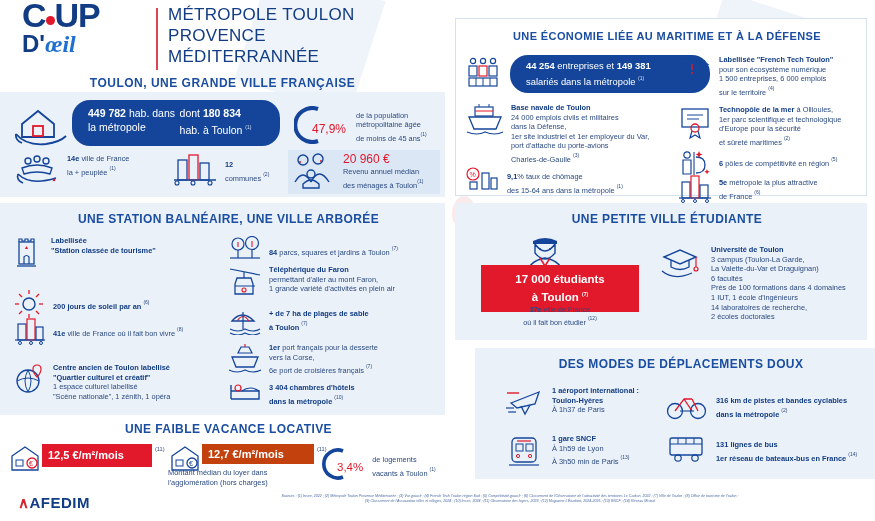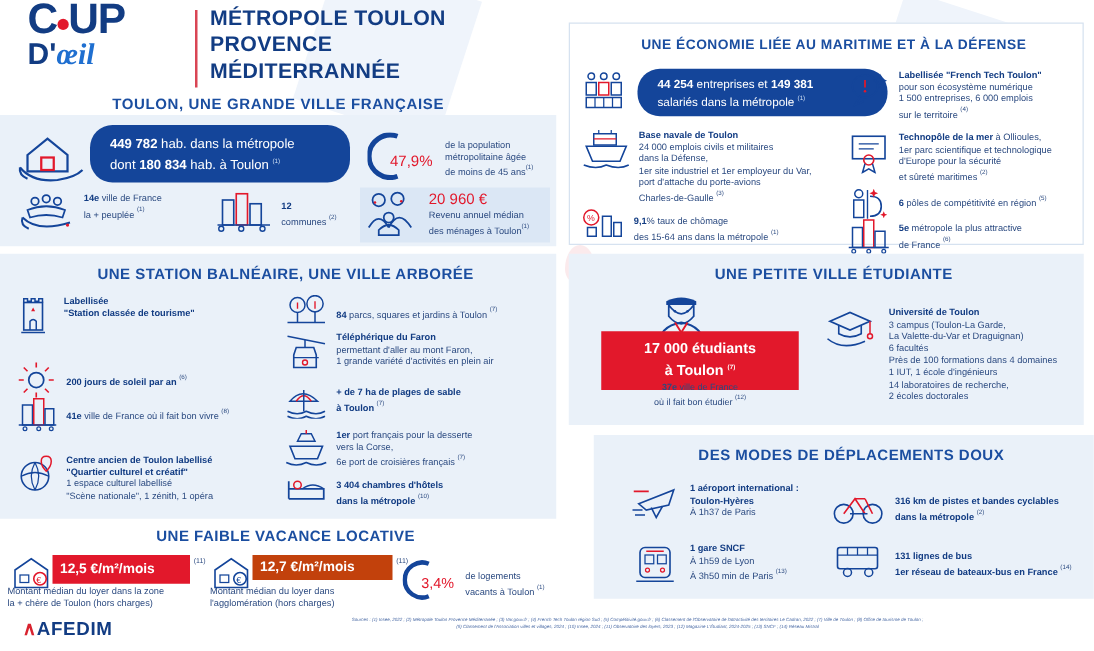--- a/index.html
+++ b/index.html
@@ -27,21 +27,21 @@
     letter-spacing:.4px;
   }
 
   
   .logo { position:absolute; left:22px; top:0; width:128px; }
   .logo .coup { font-size:34px; font-weight:bold; letter-spacing:-1px; color:#123c83; line-height:30px; }
   .logo .doeil { font-size:24px; font-weight:bold; color:#123c83; line-height:28px; }
   .logo .oeil { font-style:italic; color:#1f6fd0; font-family:"Liberation Serif", serif; font-weight:bold; }
   .logo .dotred { display:inline-block; width:9px; height:9px; border-radius:50%; background:#e2182b; vertical-align:2px; margin:0 0px; }
   .divider-v { position:absolute; left:156px; top:8px; width:2px; height:62px; background:#d94554; }
-  .maintitle { position:absolute; left:168px; top:4px; font-size:17px; font-weight:bold; color:#123c83; line-height:21px; letter-spacing:.3px; }
+  .maintitle { position:absolute; left:168px; top:4px; font-size:17px; font-weight:normal; color:#123c83; line-height:21px; letter-spacing:.3px; }
   .subtitle { position:absolute; left:0; top:76px; width:445px; text-align:center; font-size:12px; font-weight:bold; color:#1b4ea0; letter-spacing:.5px; }
 
   
   .item { position:absolute; display:flex; gap:7px; align-items:flex-start; }
   .item .ico { flex:0 0 auto; }
   .item .txt { font-size:7.4px; line-height:9.6px; color:#2b4a80; }
   .item .txt b { color:#123c83; }
   .sup { font-size:5px; vertical-align:5px; }
 
   .pill {
@@ -93,21 +93,21 @@
   <div class="subtitle">TOULON, UNE GRANDE VILLE FRANÇAISE</div>
 
   <div class="panel panel-blue" style="left:0;top:92px;width:445px;height:105px;">
     <svg style="position:absolute;left:14px;top:12px;" width="56" height="44" viewBox="0 0 56 44">
       <path d="M8 20 L24 7 L40 20 L40 33 L8 33 Z" fill="none" stroke="#14459a" stroke-width="1.8"></path>
       <rect x="19" y="22" width="10" height="10" fill="none" stroke="#e2182b" stroke-width="1.8"></rect>
       <path d="M2 30 q10 12 30 10 q14 -2 20 -8" fill="none" stroke="#14459a" stroke-width="1.8"></path>
       <path d="M2 30 q-1 6 6 9" fill="none" stroke="#14459a" stroke-width="1.8"></path>
     </svg>
 
-    <div class="pill" style="left:72px;top:8px;width:208px;height:46px;flex-direction:column;align-items:flex-start;justify-content:center;">
+    <div class="pill" style="left:72px;top:8px;width:208px;height:46px;flex-direction:row;align-items:flex-start;justify-content:center;">
       <div><b>449 782</b><span> hab. dans la métropole</span></div>
       <div><span>dont </span><b>180 834</b><span> hab. à Toulon </span><span class="sup">(1)</span></div>
     </div>
 
     <div class="arcwrap" style="left:294px;top:14px;">
       <svg width="30" height="38" viewBox="0 0 30 38">
         <path d="M24 3 A17 17 0 1 0 24 35" fill="none" stroke="#14459a" stroke-width="4"></path>
       </svg>
       <div style="margin-left:-12px;margin-top:7px;font-size:12px;" class="bigred">47,9%</div>
       <div style="margin-left:10px;font-size:7.4px;line-height:9.6px;color:#2b4a80;white-space:pre-line;margin-top:4px;"><span>de la population
@@ -518,22 +518,20 @@
     <svg style="position:absolute;left:8px;top:24px;" width="36" height="30" viewBox="0 0 36 30">
       <path d="M4 12 L17 3 L30 12 L30 26 L4 26 Z" fill="none" stroke="#14459a" stroke-width="1.3"></path>
       <rect x="8" y="16" width="7" height="6" fill="none" stroke="#14459a" stroke-width="1"></rect>
       <circle cx="24" cy="19" r="5" fill="none" stroke="#e2182b" stroke-width="1.3"></circle>
       <text x="21" y="22" font-size="7" fill="#e2182b" font-family="Liberation Sans, sans-serif">€</text>
     </svg>
     <div class="redbox" style="left:42px;top:24px;width:110px;padding:4px 6px;font-size:11px;text-align:left;">
       <span>12,5 €/m²/mois</span>
     </div>
     <div style="position:absolute;left:155px;top:26px;font-size:5.6px;color:#2b4a80;">(11)</div>
-    <div style="position:absolute;left:6px;top:48px;width:165px;font-size:7.4px;line-height:10px;color:#2b4a80;white-space:pre-line;">Montant médian du loyer dans la zone
-la + chère de Toulon (hors charges)</div>
 
     <svg style="position:absolute;left:168px;top:24px;" width="36" height="30" viewBox="0 0 36 30">
       <path d="M4 12 L17 3 L30 12 L30 26 L4 26 Z" fill="none" stroke="#14459a" stroke-width="1.3"></path>
       <rect x="8" y="16" width="7" height="6" fill="none" stroke="#14459a" stroke-width="1"></rect>
       <circle cx="24" cy="19" r="5" fill="none" stroke="#14459a" stroke-width="1.3"></circle>
       <text x="21" y="22" font-size="7" fill="#14459a" font-family="Liberation Sans, sans-serif">€</text>
     </svg>
     <div class="bluebox" style="left:202px;top:24px;width:112px;padding:4px 6px;font-size:11px;">
       <span>12,7 €/m²/mois</span>
     </div>

